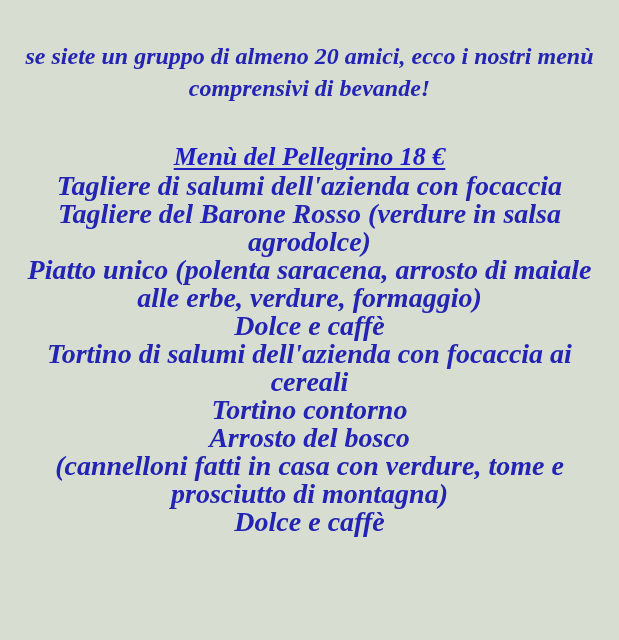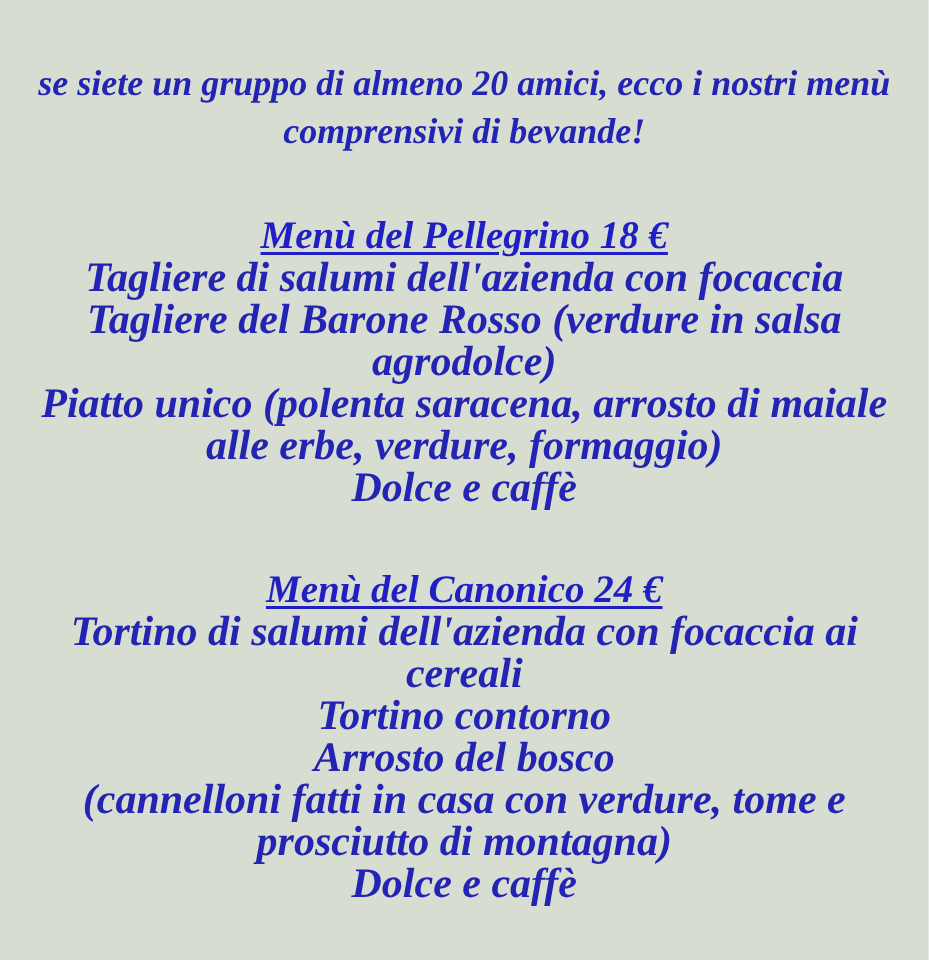--- a/index.html
+++ b/index.html
@@ -61,21 +61,20 @@
     <h2 class="menu-title">Menù del Pellegrino 18 €</h2>
     <ul class="menu-items">
       <li class="menu-item">Tagliere di salumi dell'azienda con focaccia</li>
       <li class="menu-item">Tagliere del Barone Rosso (verdure in salsa agrodolce)</li>
       <li class="menu-item">Piatto unico (polenta saracena, arrosto di maiale alle erbe, verdure, formaggio)</li>
       <li class="menu-item">Dolce e caffè</li>
     </ul>
   </section>
 
   <section class="menu-section">
-    <h2 class="menu-title">Menù del Canonico 24 €</h2>
     <ul class="menu-items">
       <li class="menu-item">Tortino di salumi dell'azienda con focaccia ai cereali</li>
       <li class="menu-item">Tortino contorno</li>
       <li class="menu-item">Arrosto del bosco</li>
       <li class="menu-item">(cannelloni fatti in casa con verdure, tome e prosciutto di montagna)</li>
       <li class="menu-item">Dolce e caffè</li>
     </ul>
   </section>
 
 </div>

